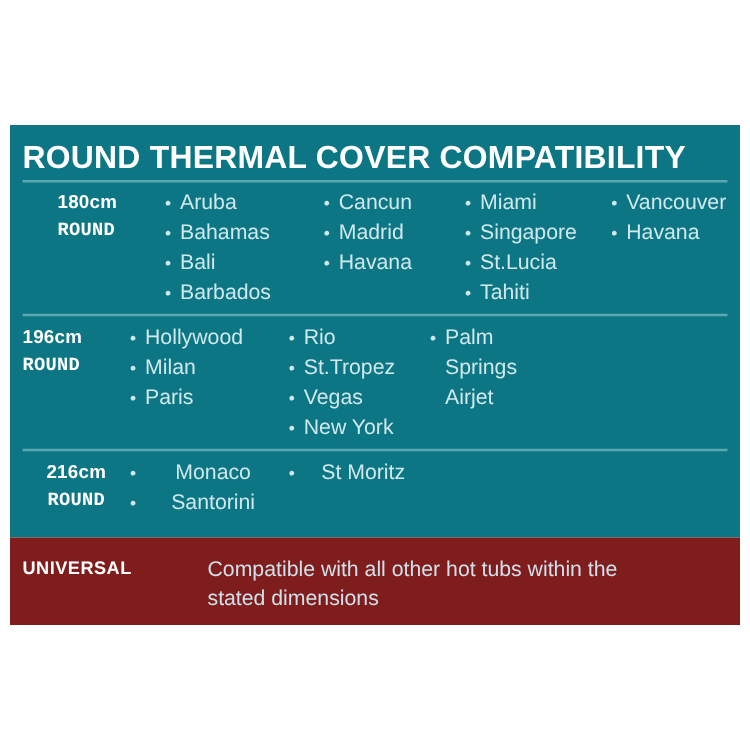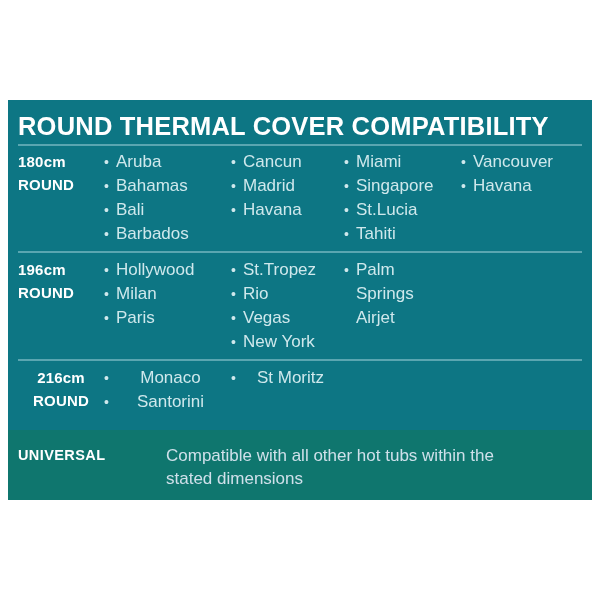--- a/index.html
+++ b/index.html
@@ -33,21 +33,21 @@
     overflow: hidden;
   }
 
   .card-teal {
     background: #0d7684;
     flex: 0 0 330px;
     position: relative;
   }
 
   .card-navy {
-    background: #0f766e;
+    background: #7f1d1d;
     flex: 1 1 auto;
     position: relative;
     text-decoration: underline;
   }
 
   
   .title {
     position: absolute;
     left: 10px;
     top: 12px;
@@ -71,36 +71,36 @@
   .rule-row3   { top: 259px; }
 
   
   .row {
     position: absolute;
     left: 0;
     right: 0;
     display: flex;
     align-items: flex-start;
   }
-  .row-1 { top: 50px; }
+  .row-1 { top: 50px; padding-left: 28px; }
   .row-2 { top: 158px; }
   .row-3 { top: 266px; text-align: center; }
 
   .row-label {
     flex: 0 0 96px;
     padding-left: 10px;
     box-sizing: border-box;
     color: #ffffff;
     font-size: 15px;
     font-weight: 700;
     line-height: 23px;
     letter-spacing: 0.2px;
   }
   .row-label .size { display: block; }
-  .row-label .shape { display: block; }
+  .row-label .shape { display: block; font-family: Liberation Mono, monospace; }
 
   .row-cols {
     flex: 1 1 auto;
     display: flex;
     align-items: flex-start;
   }
 
   .col {
     box-sizing: border-box;
     padding-right: 6px;
@@ -207,22 +207,22 @@
           <span class="size">196cm</span>
           <span class="shape">ROUND</span>
         </div>
         <div class="row-cols">
           <div class="col col-w1">
             <div class="item nowrap">Hollywood</div>
             <div class="item nowrap">Milan</div>
             <div class="item nowrap">Paris</div>
           </div>
           <div class="col col-w2">
+            <div class="item nowrap">Rio</div>
             <div class="item nowrap">St.Tropez</div>
-            <div class="item nowrap">Rio</div>
             <div class="item nowrap">Vegas</div>
             <div class="item nowrap">New York</div>
           </div>
           <div class="col col-w3">
             <div class="item">Palm
 Springs
 Airjet</div>
           </div>
           <div class="col col-w4"></div>
         </div>

